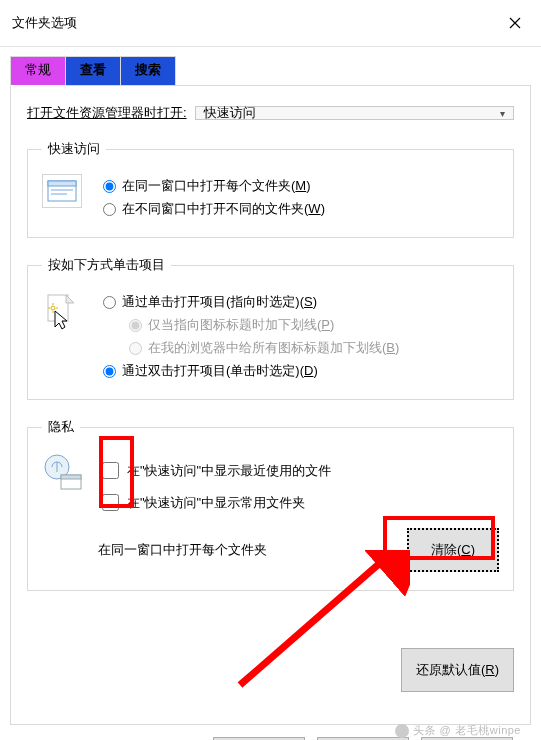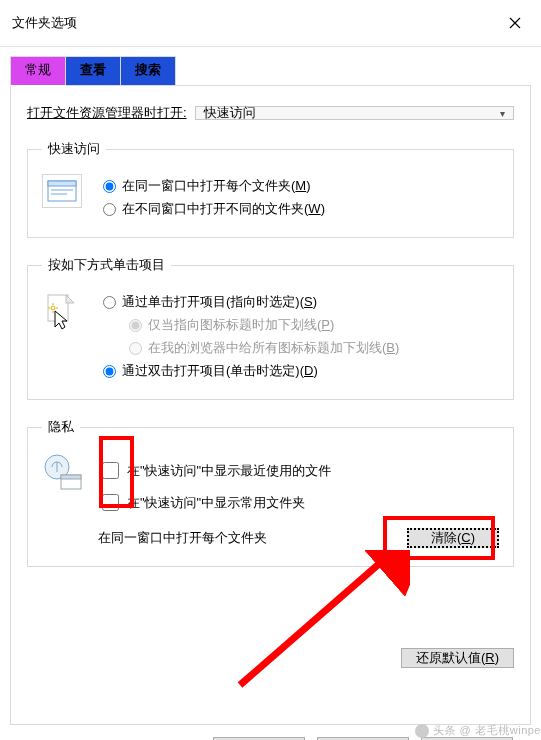--- a/index.html
+++ b/index.html
@@ -57,26 +57,26 @@
 
   .radio-row { display:flex; align-items:flex-start; margin:5px 0; }
   .radio-row input[type=radio] { margin-right:6px; }
   .radio-row.sub { margin-left:26px; color:#9a9a9a; }
   .radio-row.sub input[type=radio] { accent-color:#bdbdbd; }
   .check-row { display:flex; align-items:center; margin:9px 0; position:relative; }
   .check-row input[type=checkbox] { width:17px; height:17px; margin-right:8px; border:1px solid #333; }
   .clear-row { display:flex; align-items:center; justify-content:space-between; margin-top:14px; }
 
   .btn {
-    min-width:92px; height:20px; border:1px solid #adadad; background:#e1e1e1;
+    min-width:92px; height:44px; border:1px solid #adadad; background:#e1e1e1;
     display:inline-flex; align-items:center; justify-content:center;
     padding:0 14px; cursor:pointer; font-size:13px;
   }
   .btn.primary-dotted { border:2px dotted #000; background:#e1e1e1; }
-  .btn-row { position:absolute; right:16px; bottom:56px; }
+  .btn-row { position:absolute; right:16px; bottom:32px; }
   .footer-btns {
     display:flex; gap:12px; justify-content:flex-end;
     padding:12px 18px 0 0;
   }
 
   .ic-folder {
     width:40px; height:34px; background:#fff; border:1px solid #d5d5d5;
     display:flex; align-items:center; justify-content:center;
   }
   .ic-folder svg { display:block; }
@@ -94,21 +94,21 @@
   }
   #redbox-checks { left:99px; top:436px; width:35px; height:72px; }
   #redbox-clear  { left:383px; top:516px; width:112px; height:44px; }
 
   .red-arrow {
     position:absolute; z-index:6; pointer-events:none;
     left:210px; top:550px; width:200px; height:140px;
   }
 
   .watermark {
-    position:absolute; right:0; bottom:2px;
+    position:absolute; right:20px; bottom:2px;
     font-size:11px; color:#bdbdbd; letter-spacing:0.5px;
     display:flex; align-items:center; gap:4px;
   }
   .watermark .av {
     width:14px; height:14px; border-radius:50%; background:#ccc;
     display:inline-block;
   }
 
   .ul { text-decoration:underline; }
 </style>

